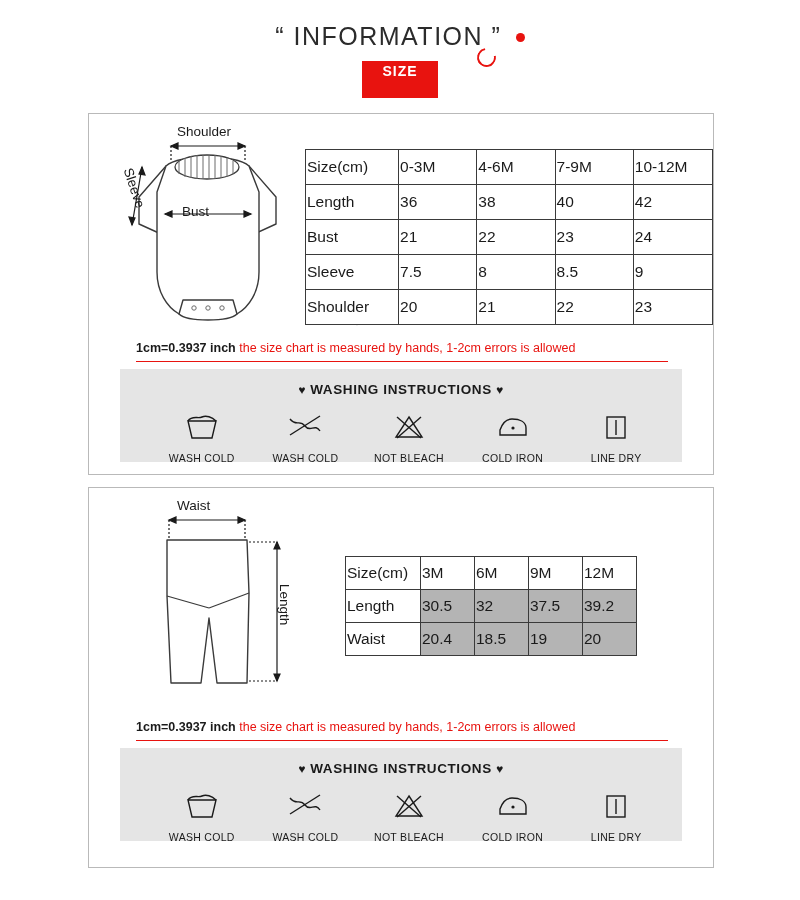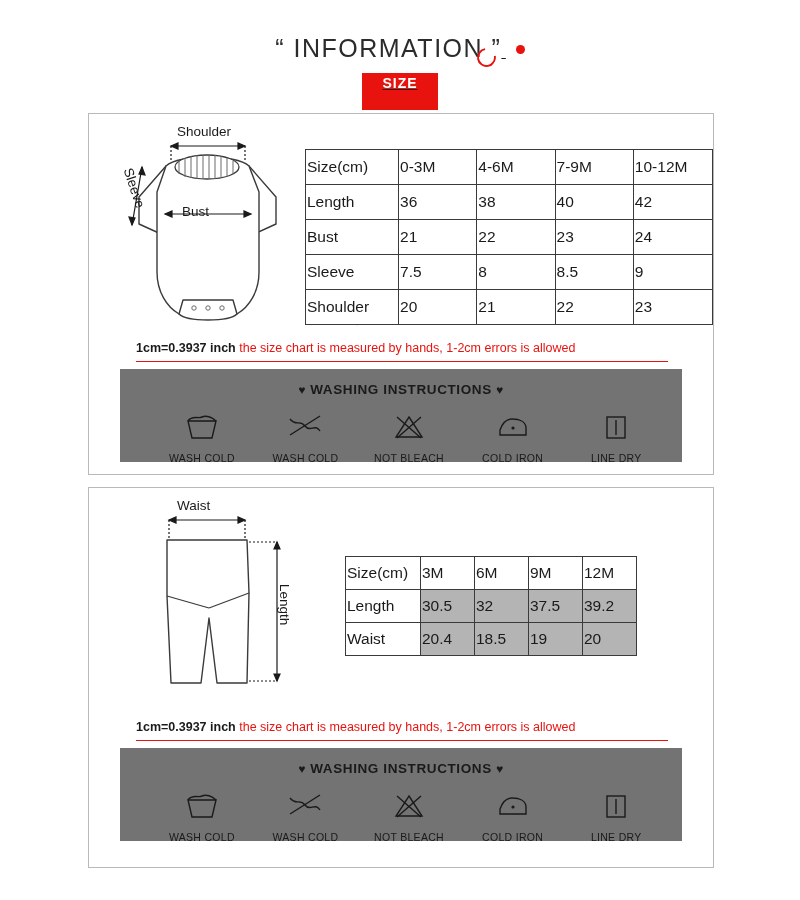--- a/index.html
+++ b/index.html
@@ -6,21 +6,21 @@
   html, body {
     margin: 0; padding: 0;
     width: 800px; height: 900px;
     background: #ffffff;
     font-family: "Liberation Sans", sans-serif;
     color: #1a1a1a;
   }
   .page { position: relative; width: 800px; height: 900px; overflow: hidden; }
 
   
-  .header { text-align: center; padding-top: 34px; position: relative; text-decoration: underline; }
+  .header { text-align: center; padding-top: 22px; position: relative; }
   .header-title {
     font-size: 25px;
     letter-spacing: 1.5px;
     color: #2b2b2b;
     display: inline-block;
     font-weight: 400;
   }
   .header-dot {
     display: inline-block;
     width: 9px; height: 9px;
@@ -109,34 +109,34 @@
     position: absolute;
     left: 47px; width: 532px; height: 1px;
     background: #e8130f;
   }
 
   
   .wash {
     position: absolute;
     left: 31px;
     width: 562px;
-    background: #737373;
+    background: #e5e5e5;
   }
   .wash-title {
     text-align: center;
     font-size: 13.5px;
     font-weight: bold;
     letter-spacing: .6px;
     color: #1a1a1a;
     padding-top: 13px;
   }
   .wash-title .heart { color: #1a1a1a; font-size: 12px; }
   .wash-icons {
     display: flex;
-    justify-content: flex-end;
+    justify-content: flex-start;
     align-items: flex-end;
     padding: 12px 14px 0 30px;
   }
   .wash-item { text-align: center; width: 108px; }
   .wash-item .glyph { height: 36px; display: flex; align-items: center; justify-content: center; }
   .wash-item .cap {
     font-size: 10.5px;
     letter-spacing: .3px;
     margin-top: 7px;
     color: #1a1a1a;

